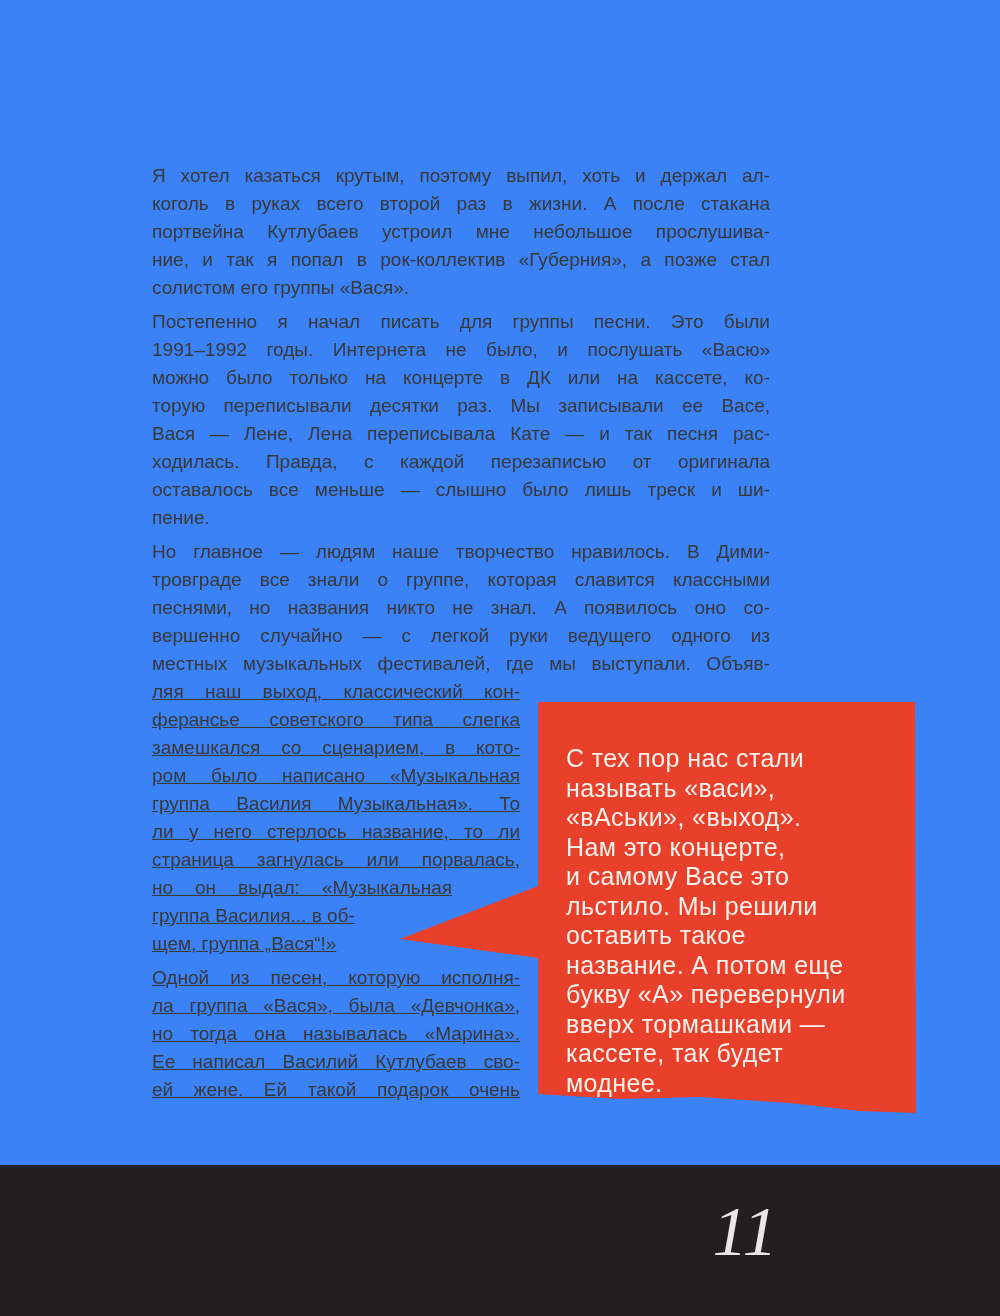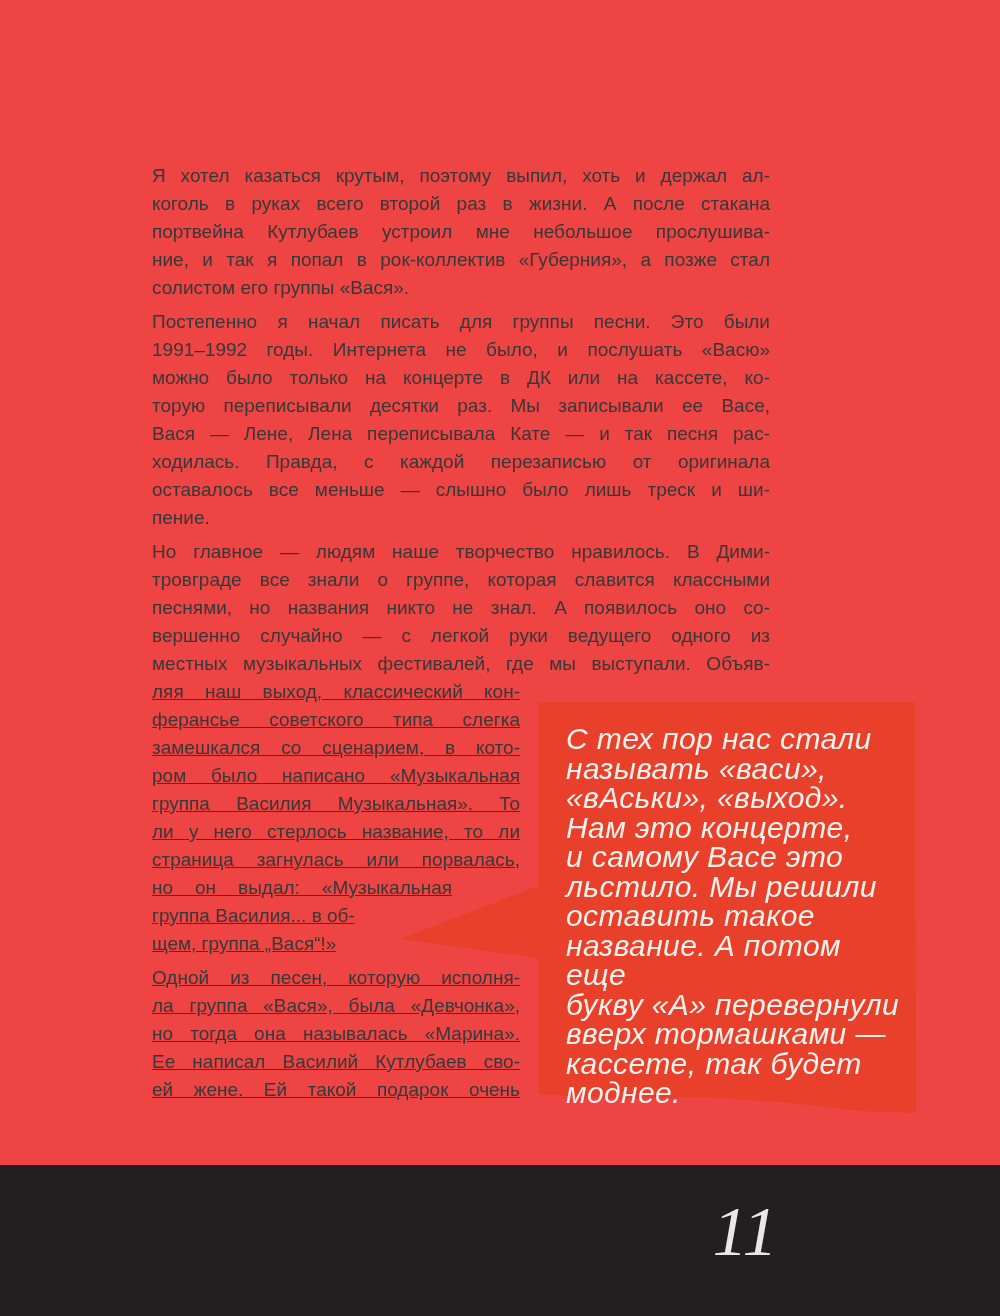--- a/index.html
+++ b/index.html
@@ -1,20 +1,20 @@
 <!DOCTYPE html>
 <html><head>
 <meta charset="utf-8">
 <style>
   html, body { margin: 0; padding: 0; }
   .page {
     position: relative;
     width: 1000px;
     height: 1316px;
-    background: #ef4444;
+    background: #3b82f6;
     overflow: hidden;
     font-family: "Liberation Sans", "DejaVu Sans", sans-serif;
   }
 
   
   .textcol {
     position: absolute;
     left: 152px;
     top: 162px;
     width: 618px;
@@ -43,26 +43,25 @@
   .callout-shape {
     position: absolute;
     left: 390px;
     top: 700px;
     width: 530px;
     height: 418px;
   }
   .callout-text {
     position: absolute;
     left: 566px;
-    top: 724px;
+    top: 744px;
     width: 340px;
     color: #f9f2ec;
-    font-size: 30px;
+    font-size: 25px;
     line-height: 29.5px;
-    font-style: italic;
     letter-spacing: 0.4px;
   }
   .callout-text .tline { text-align: left; text-align-last: left; }
 
   
   .footer {
     position: absolute;
     left: 0;
     top: 1165px;
     width: 1000px;

